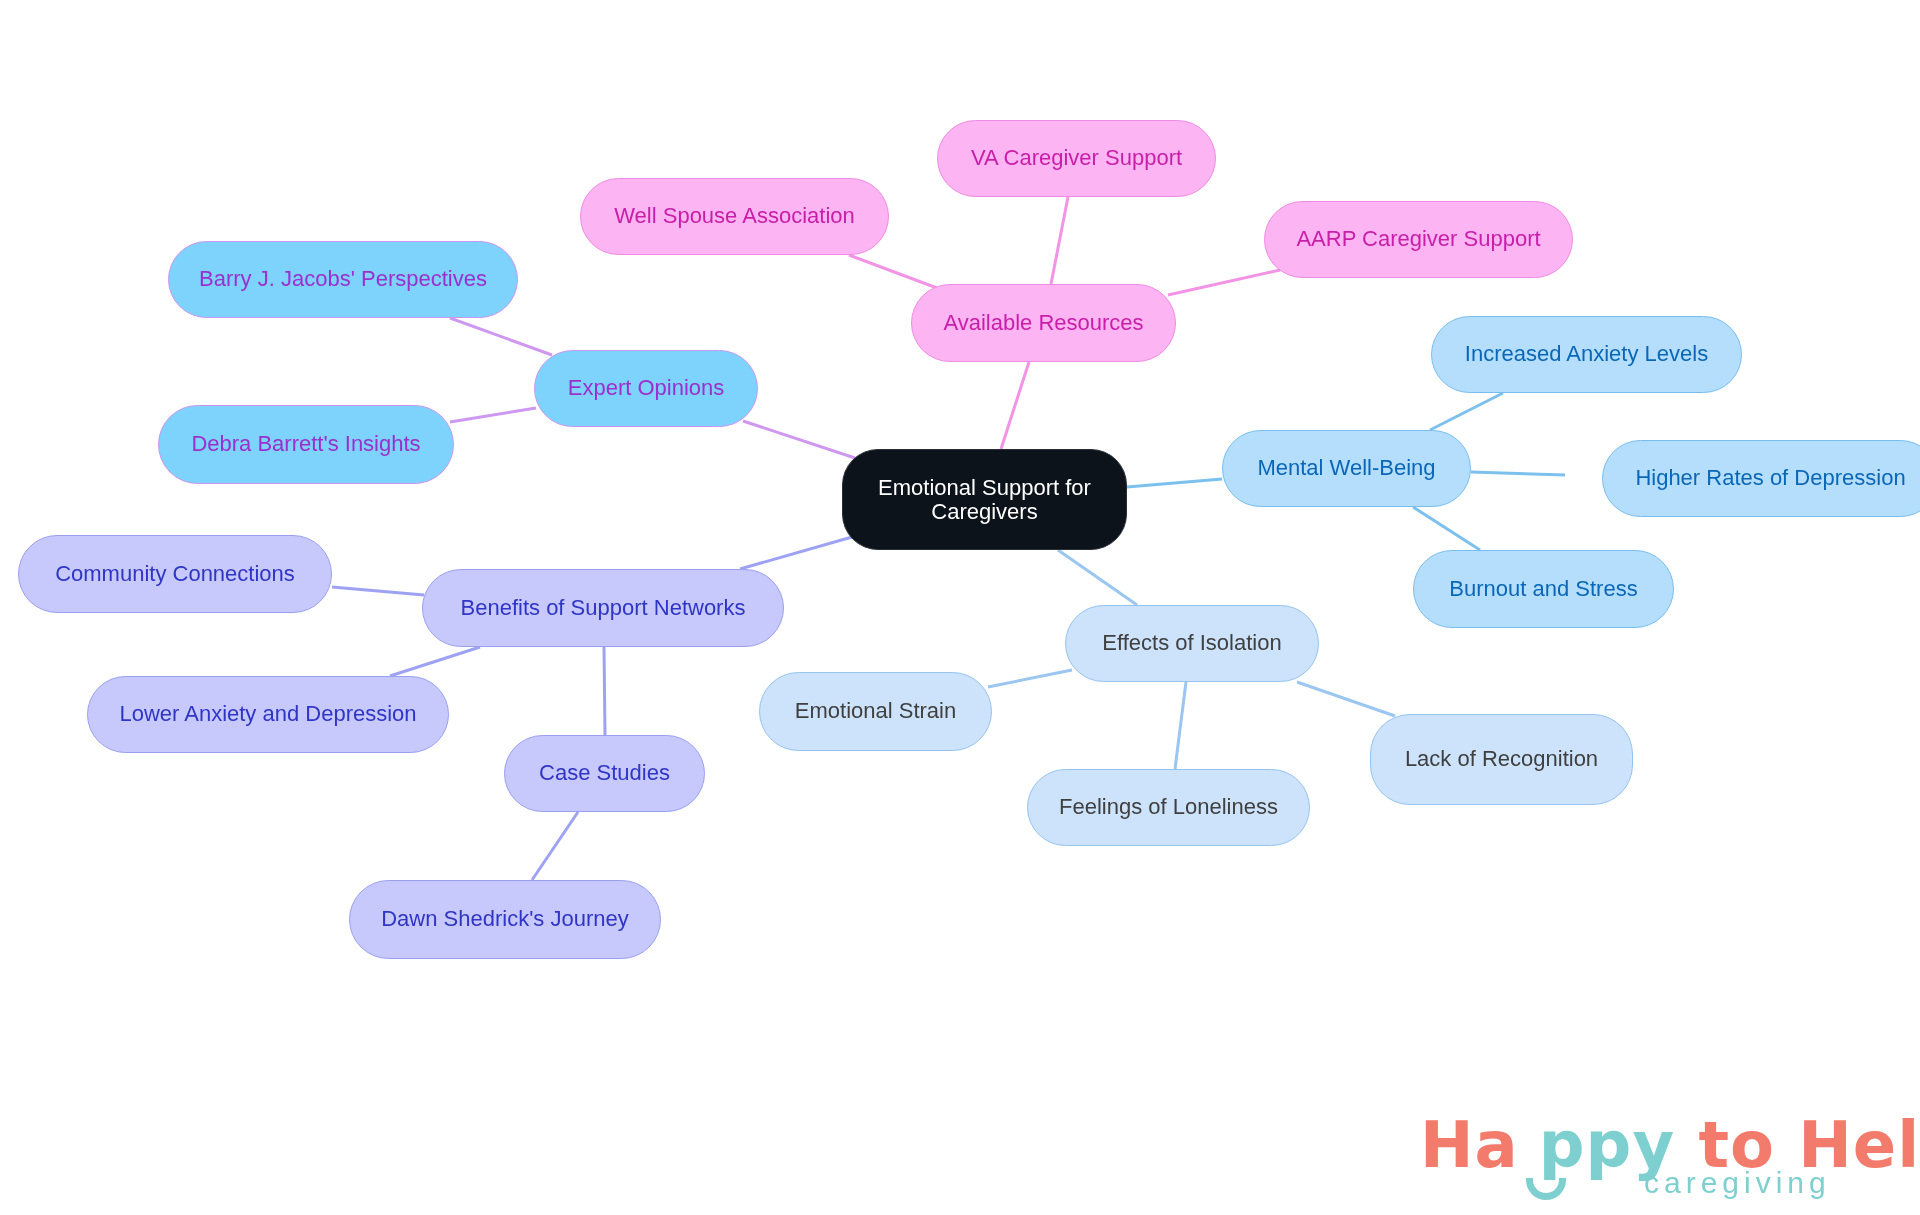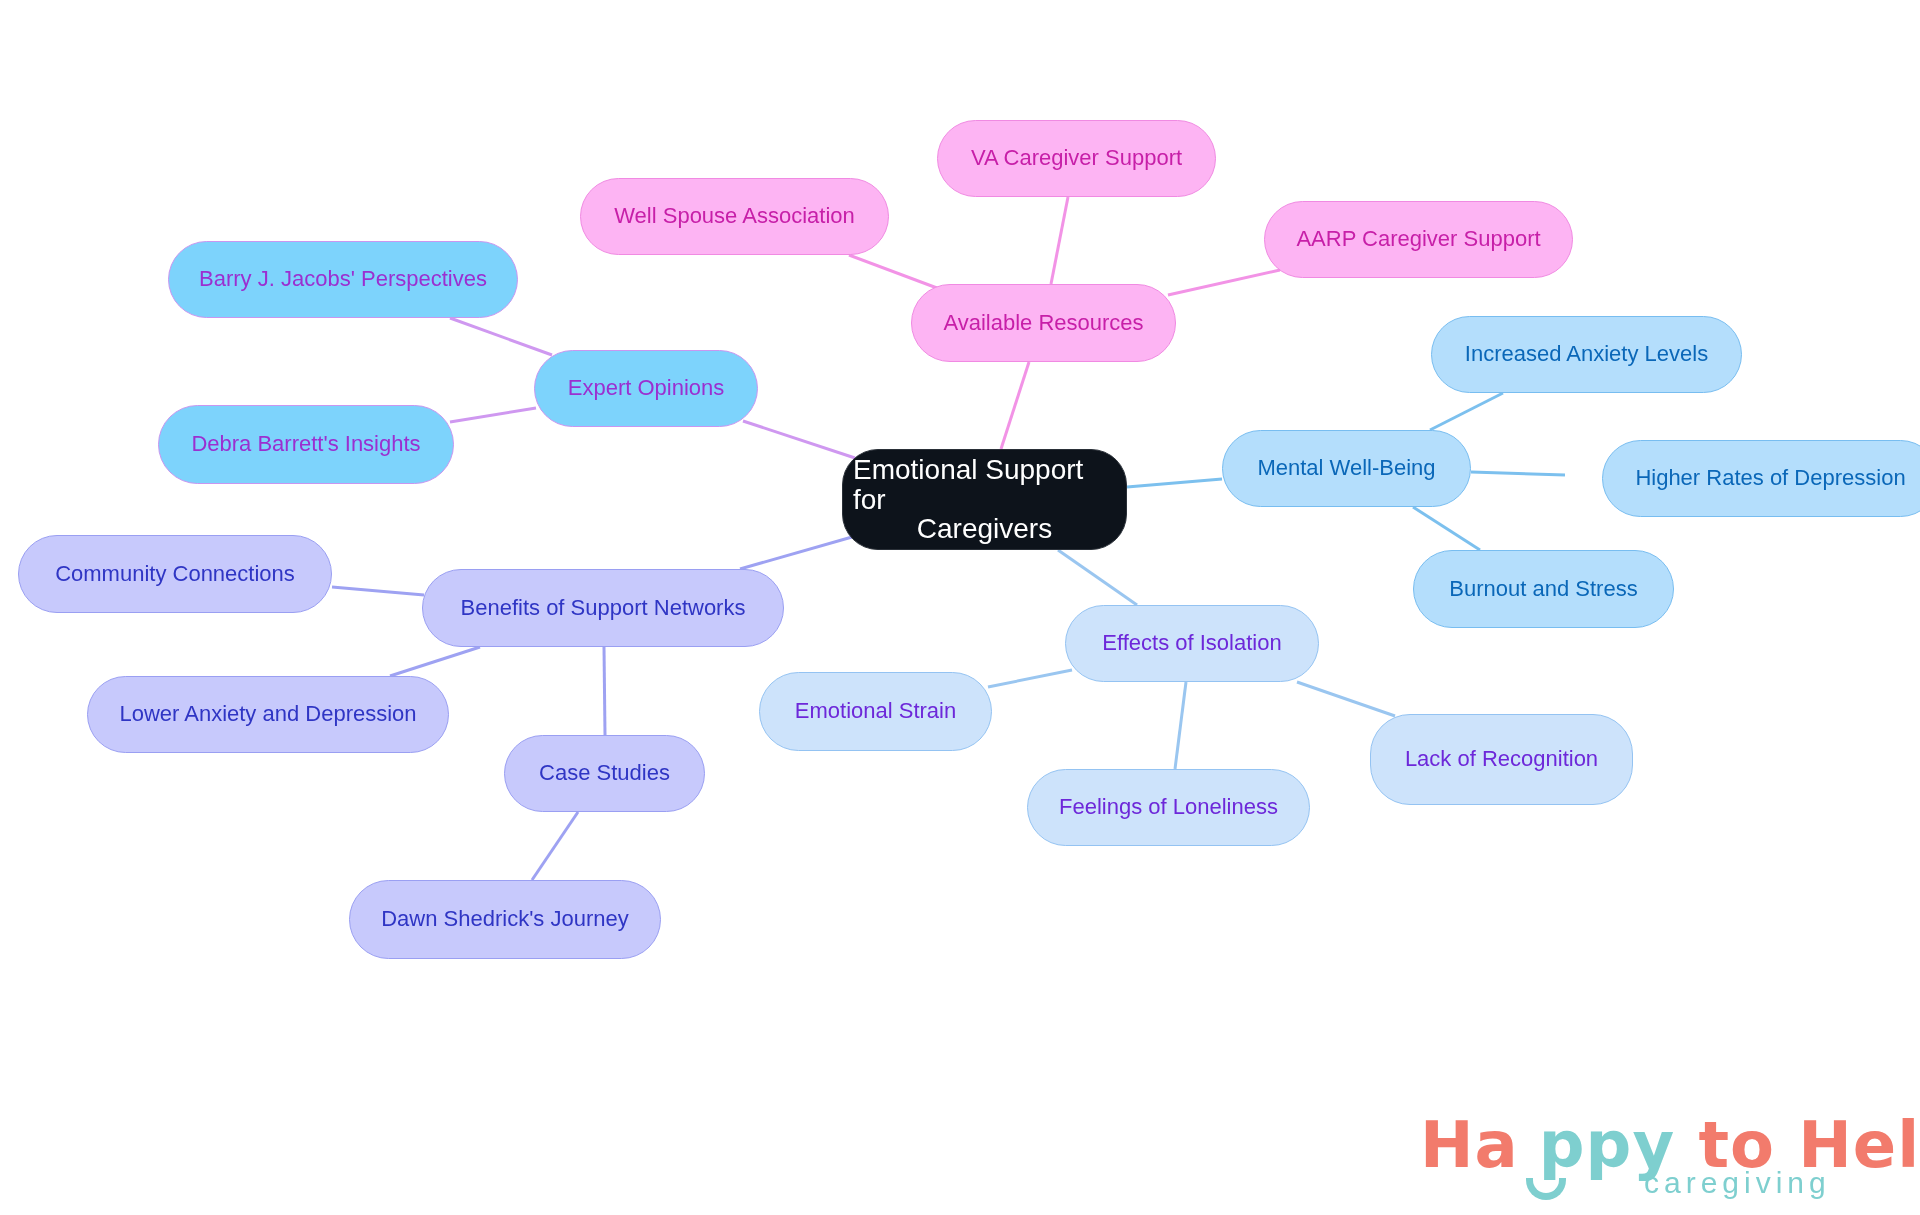--- a/index.html
+++ b/index.html
@@ -6,26 +6,26 @@
   body { width: 1920px; height: 1215px; position: relative; overflow: hidden;
          font-family: "Liberation Sans", "DejaVu Sans", sans-serif; }
   #edges { position: absolute; left: 0; top: 0; width: 1920px; height: 1215px; }
   .node {
     position: absolute; box-sizing: border-box;
     display: flex; align-items: center; justify-content: center;
     border-radius: 40px; font-size: 22px;
     border: 1.5px solid; line-height: 1.1; padding: 0 10px;
   }
   .root { background: #0d131b; color: #ffffff; border-color: #2a3038;
-          border-radius: 36px; font-size: 28px; line-height: 1.05; }
+          border-radius: 36px; font-size: 22px; line-height: 1.05; }
   .pink   { background: #fdb4f3; border-color: #f08ae2; color: #c71fa8; }
   .violet { background: #7dd3fc; border-color: #c996f0; color: #9b2fd0; }
   .indigo { background: #c7c9fc; border-color: #9a9ff2; color: #2f35c4; }
   .sky    { background: #b4defc; border-color: #78bdf0; color: #0a67b8; }
-  .pale   { background: #cde3fb; border-color: #94c3f2; color: #6d28d9; }
+  .pale   { background: #cde3fb; border-color: #94c3f2; color: #404040; }
   .logo { position: absolute; left: 1420px; top: 1108px; width: 460px; height: 95px; }
   .logo-main { position: absolute; left: 0; top: 0; font-size: 64px; font-weight: bold;
                letter-spacing: 1px; white-space: nowrap; font-family: "DejaVu Sans", sans-serif; }
   .logo-main .c1 { color: #f27b6c; }
   .logo-main .c2 { color: #7ecfcf; margin-left: 20px; }
   .logo-sub { position: absolute; left: 224px; top: 58px; font-size: 30px; color: #7ecfcf;
               letter-spacing: 5px; font-family: Liberation Sans, sans-serif; }
   .logo-smile { position: absolute; left: 106px; top: 70px; width: 40px; height: 22px;
                 border: 7px solid #7ecfcf; border-top: none; border-radius: 0 0 26px 26px; box-sizing: border-box; }
 </style>

